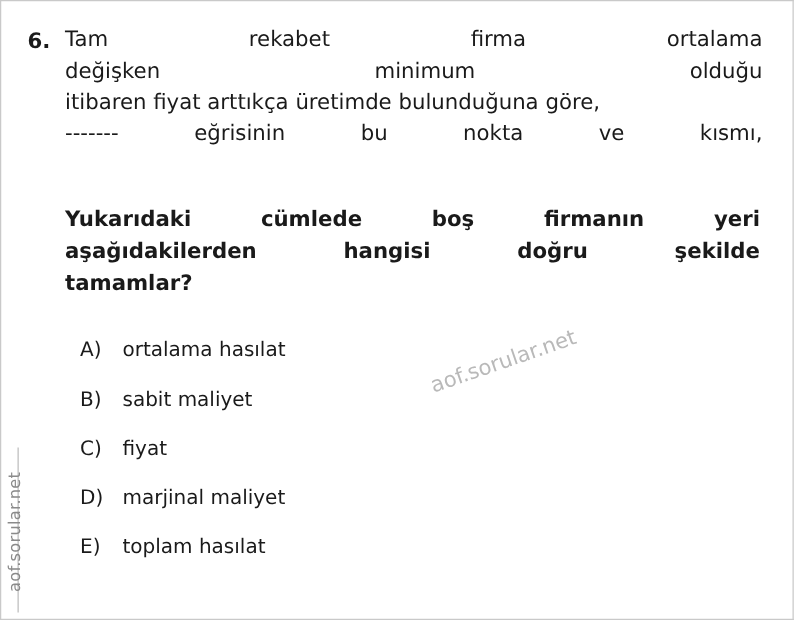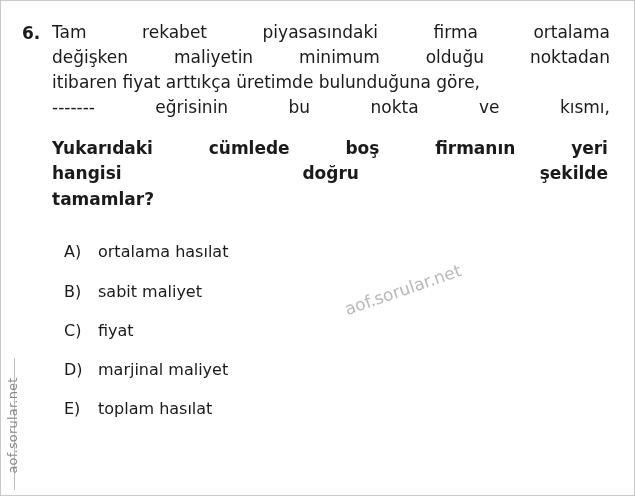--- a/index.html
+++ b/index.html
@@ -106,21 +106,21 @@
     display: block;
     white-space: nowrap;
   }
   .q-stem .line.justify {
     display: flex;
     justify-content: space-between;
   }
   .q-stem .line.justify > span { white-space: pre; }
 
   .q-prompt {
-    margin-top: 16px;
+    margin-top: 44px;
     margin-left: 30px;
     font-size: 17px;
     font-weight: bold;
     line-height: 1.5;
     width: 556px;
   }
   .q-prompt .line {
     display: block;
   }
   .q-prompt .line.justify {
@@ -175,30 +175,27 @@
 </div>
 
 <div class="question">
 
   <div class="q-head">
     <div class="q-number">6.</div>
     <div class="q-stem">
       <span class="line justify">
           <span>Tam</span>
           <span>rekabet</span>
-          <span>piyasasındaki</span>
           <span>firma</span>
           <span>ortalama</span>
         </span>
       <span class="line justify">
           <span>değişken</span>
-          <span>maliyetin</span>
           <span>minimum</span>
           <span>olduğu</span>
-          <span>noktadan</span>
         </span>
       <span class="line">itibaren fiyat arttıkça üretimde bulunduğuna göre,</span>
       <span class="line justify">
           <span>-------</span>
           <span>eğrisinin</span>
           <span>bu</span>
           <span>nokta</span>
           <span>ve</span>
           <span>kısmı,</span>
         </span>
@@ -207,20 +204,21 @@
 
   <div class="q-prompt">
     <span class="line justify">
         <span>Yukarıdaki</span>
         <span>cümlede</span>
         <span>boş</span>
         <span>firmanın</span>
         <span>yeri</span>
       </span>
     <span class="line justify">
+        <span>aşağıdakilerden</span>
         <span>hangisi</span>
         <span>doğru</span>
         <span>şekilde</span>
       </span>
     <span class="line">tamamlar?</span>
   </div>
 
   <div class="choices">
     <div class="choice">
       <span class="choice-letter">A)</span>

